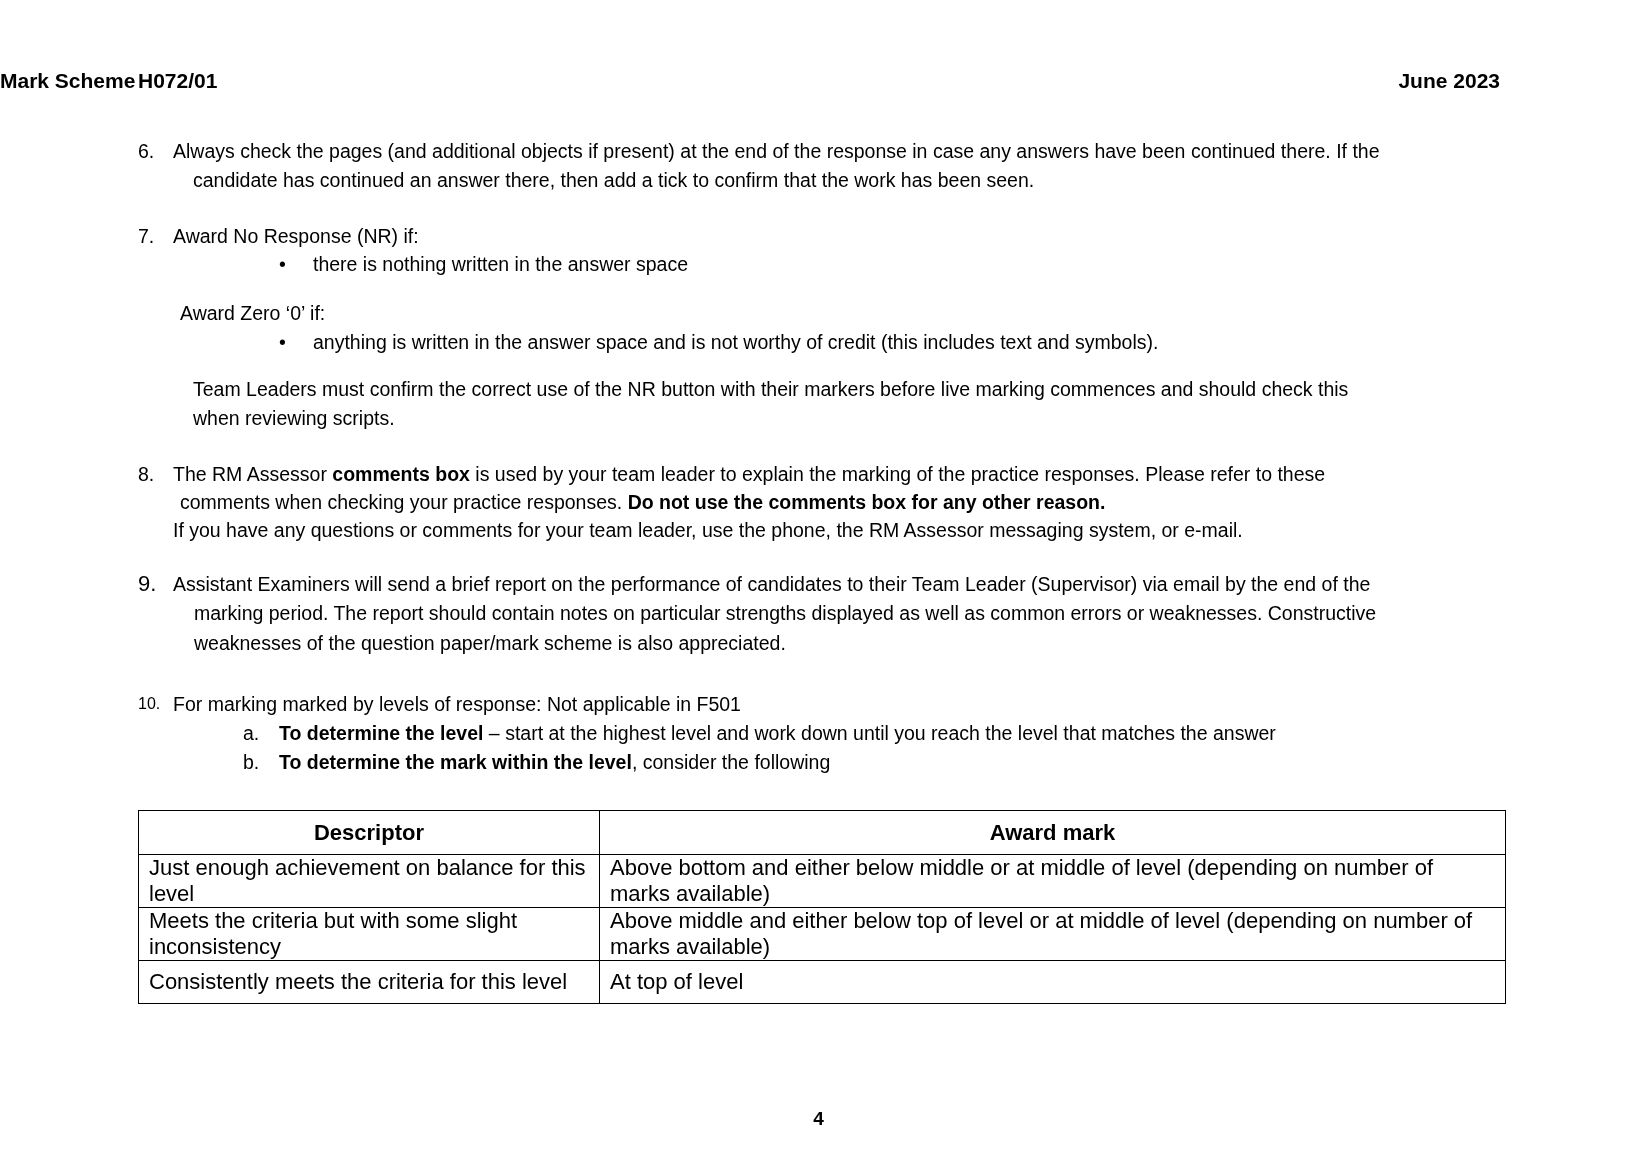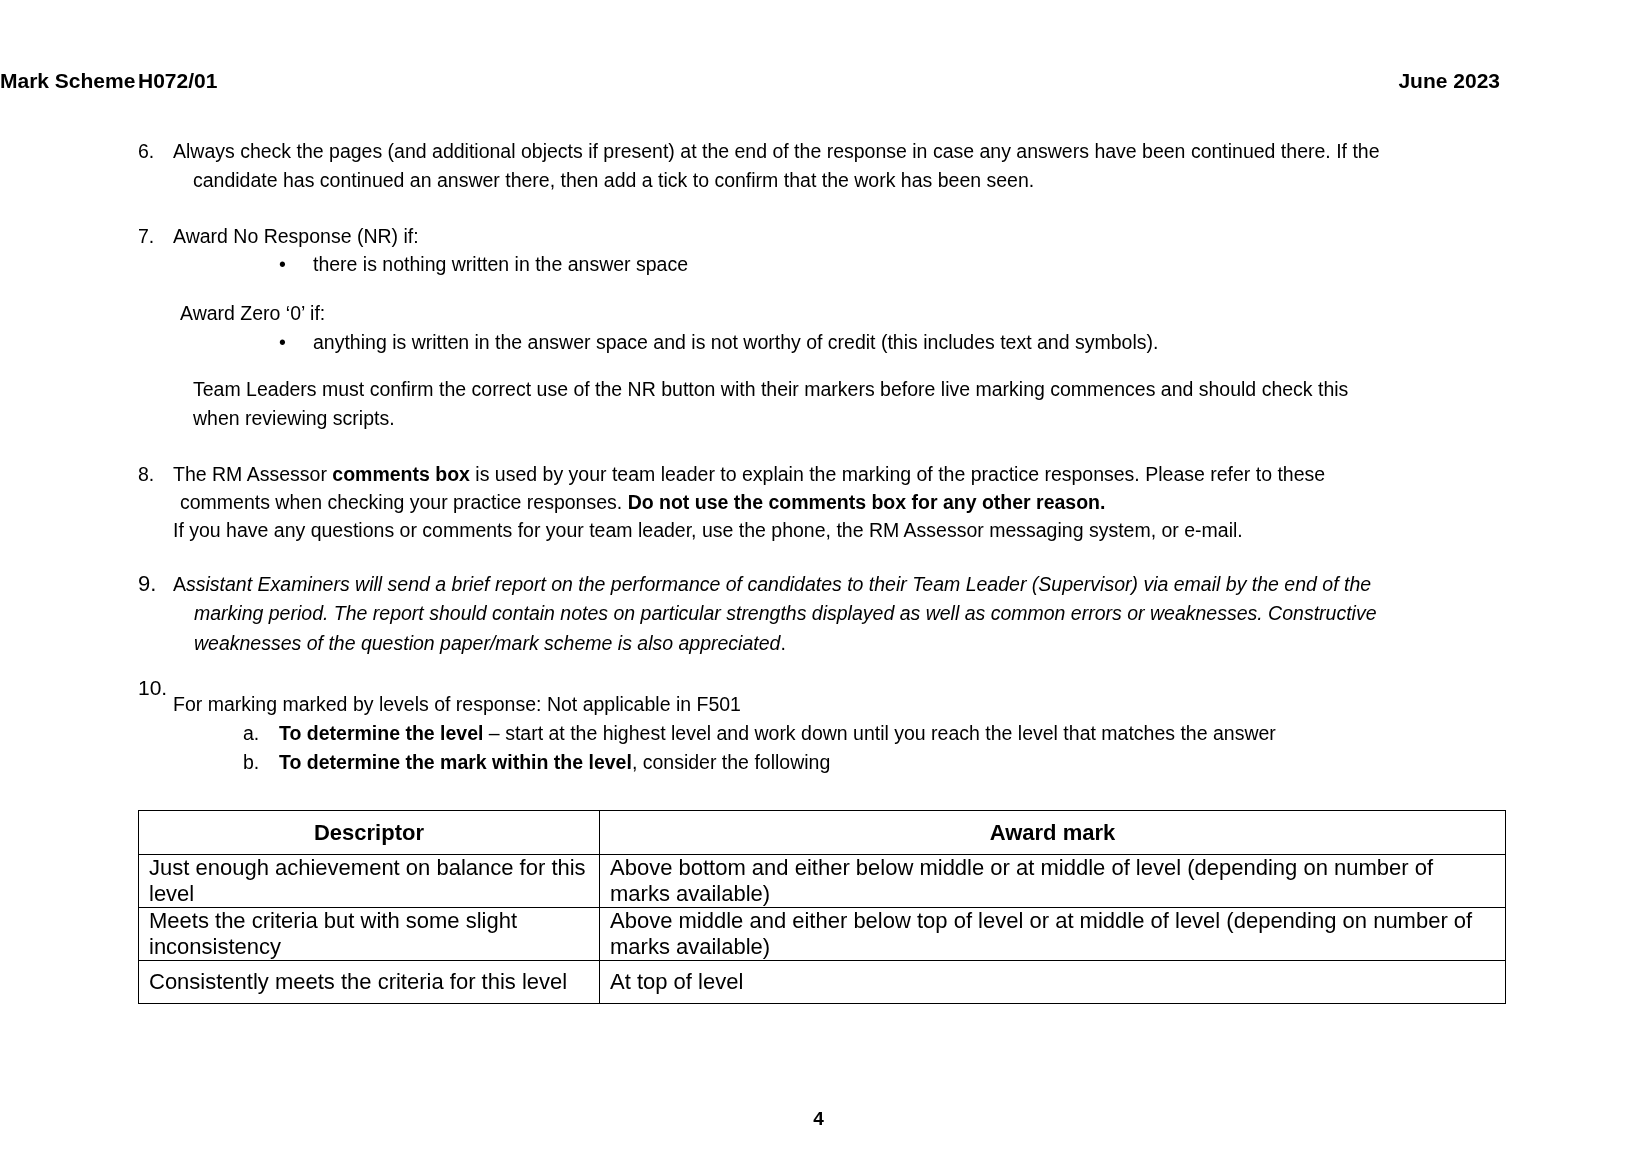--- a/index.html
+++ b/index.html
@@ -4,21 +4,21 @@
 <style>
   html, body { margin: 0; padding: 0; background: #ffffff; }
   body {
     width: 1637px; height: 1158px; position: relative; overflow: hidden;
     font-family: "Liberation Sans", sans-serif; color: #000000;
   }
   .abs { position: absolute; white-space: nowrap; }
   .hdr { font-weight: bold; font-size: 21px; top: 69px; }
   .t { font-size: 19.5px; line-height: 28px; }
   .b { font-weight: bold; }
-  .i { font-style: italic; }
+  .i { }
   table.grid {
     position: absolute; left: 138px; top: 810px; width: 1368px;
     border-collapse: collapse; font-size: 22px;
   }
   table.grid td, table.grid th {
     border: 1.5px solid #000; padding: 0 10px; vertical-align: middle; text-align: left;
     font-weight: normal; line-height: 26px;
   }
   table.grid th { font-weight: bold; text-align: center; height: 43px; }
   table.grid td.c1 { width: 440px; }
@@ -61,21 +61,21 @@
 </div>
 
 <div>
   <span class="abs t" style="left:138px; top:570px; font-size:22px;">9.</span>
   <span class="abs t" style="left:173px; top:570px;"><span>A</span><span class="i">ssistant Examiners will send a brief report on the performance of candidates to their Team Leader (Supervisor) via email by the end of the</span></span>
   <span class="abs t i" style="left:194px; top:599px;">marking period. The report should contain notes on particular strengths displayed as well as common errors or weaknesses. Constructive</span>
   <span class="abs t" style="left:194px; top:629px;"><span class="i">weaknesses of the question paper/mark scheme is also appreciated</span><span>.</span></span>
 </div>
 
 <div>
-  <span class="abs t" style="left:138px; top:674px; font-size:21px;">10.</span>
+  <span class="abs t" style="left:138px; top:690px; font-size:16px;">10.</span>
   <span class="abs t" style="left:173px; top:690px;">For marking marked by levels of response: Not applicable in F501</span>
   <span class="abs t" style="left:243px; top:719px;">a.</span>
   <span class="abs t" style="left:279px; top:719px;"><span class="b">To determine the level</span><span> – start at the highest level and work down until you reach the level that matches the answer</span></span>
   <span class="abs t" style="left:243px; top:748px;">b.</span>
   <span class="abs t" style="left:279px; top:748px;"><span class="b">To determine the mark within the level</span><span>, consider the following</span></span>
 </div>
 
 <table class="grid">
   <tbody>
       <tr>

